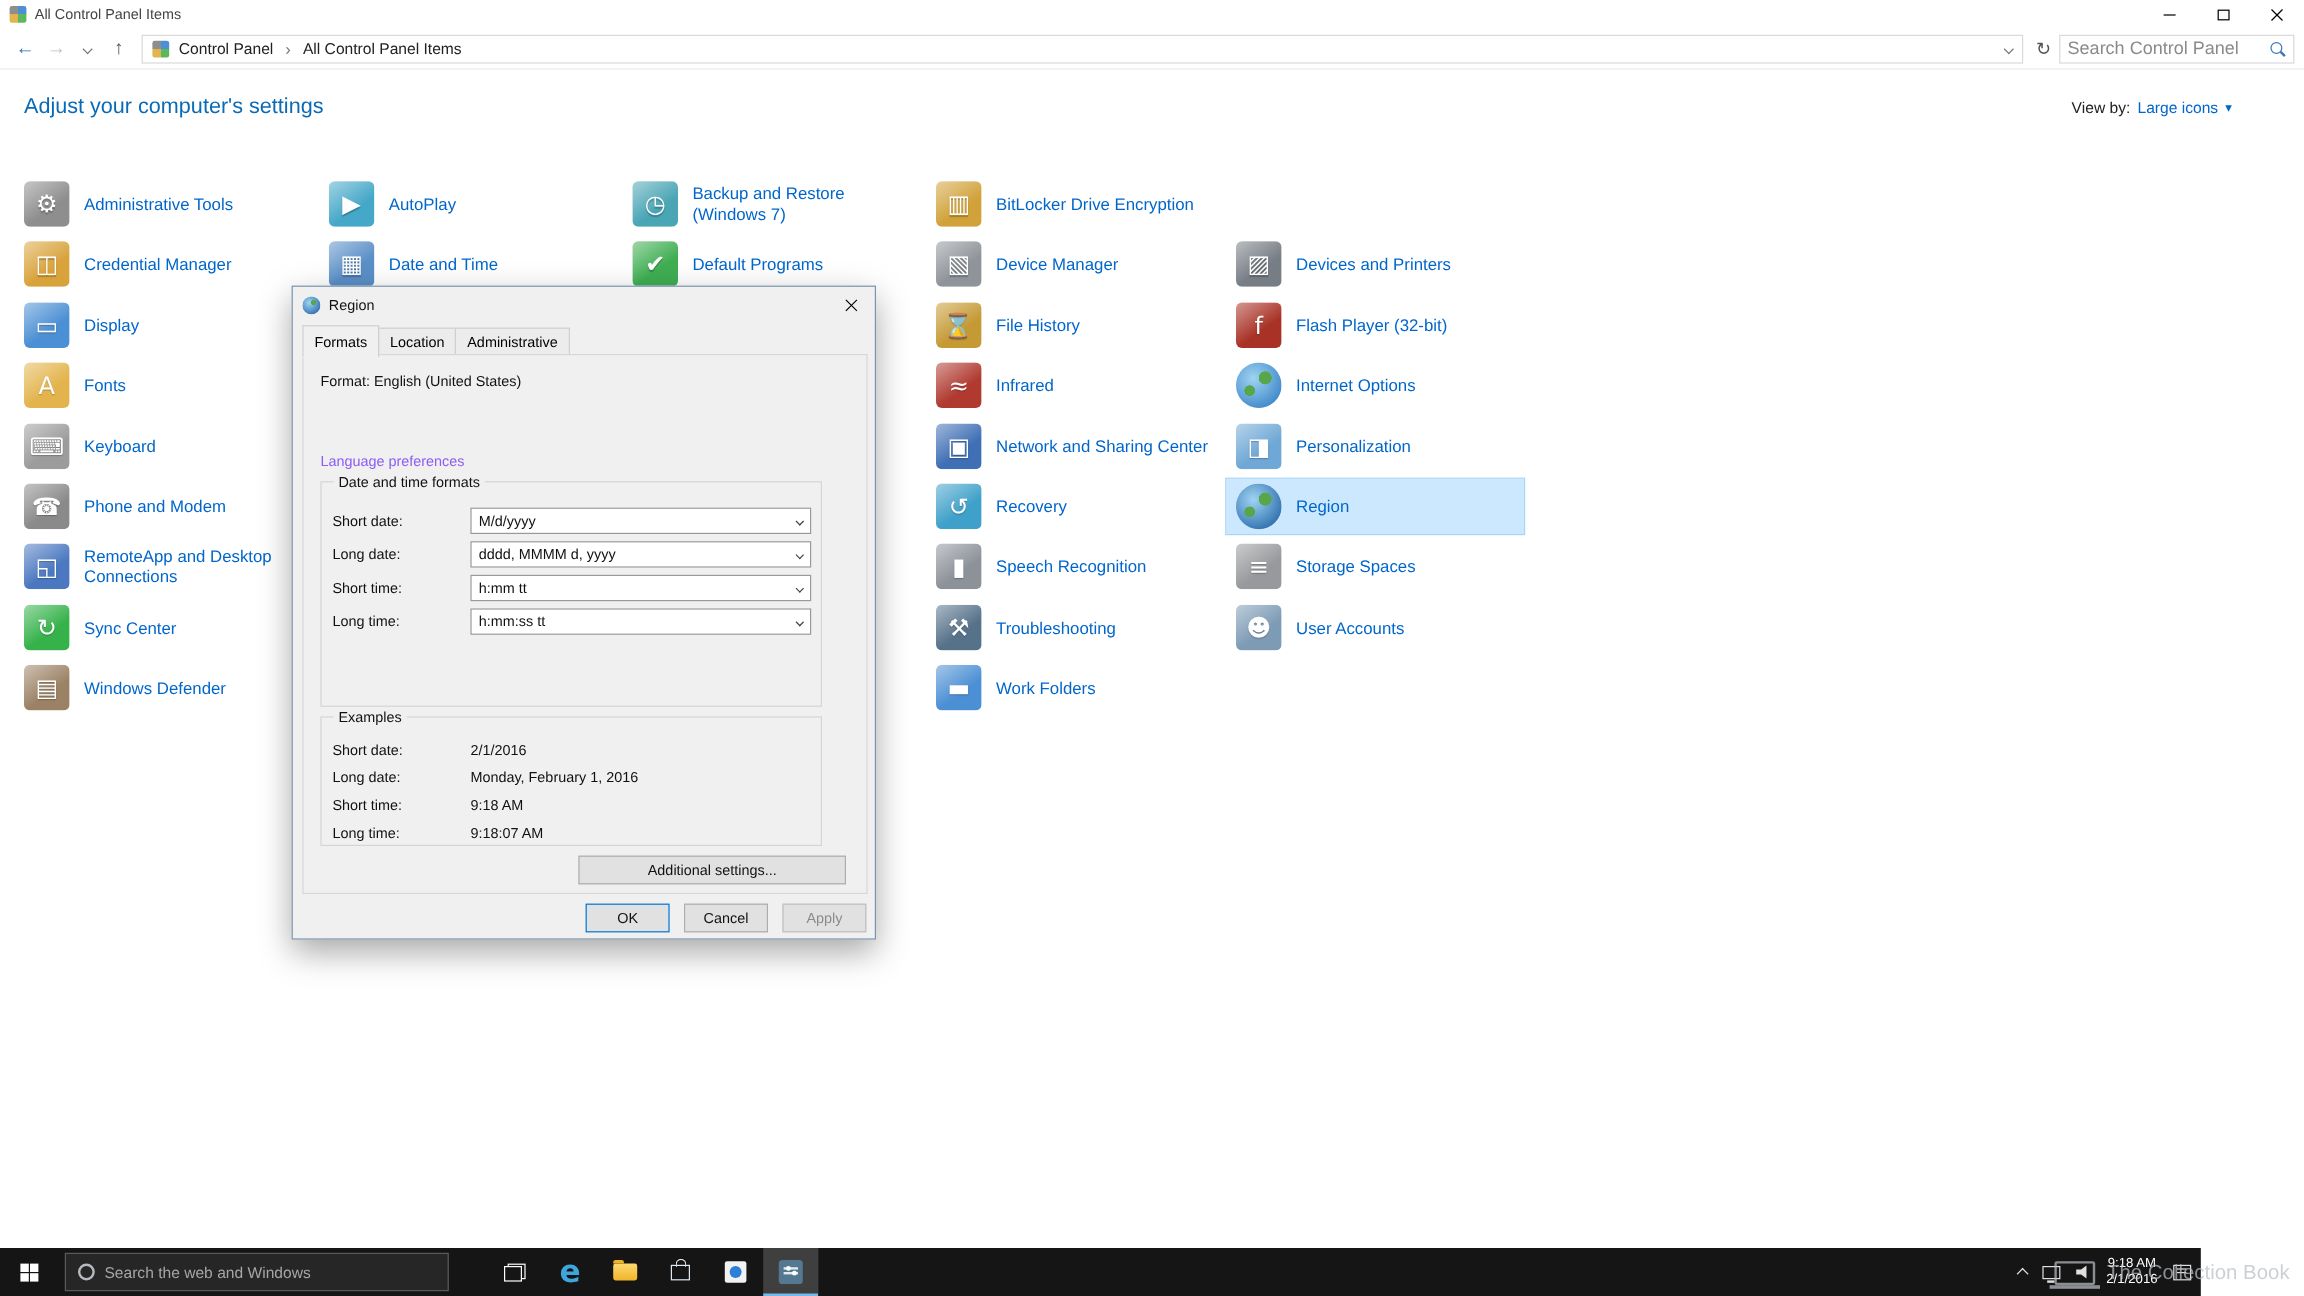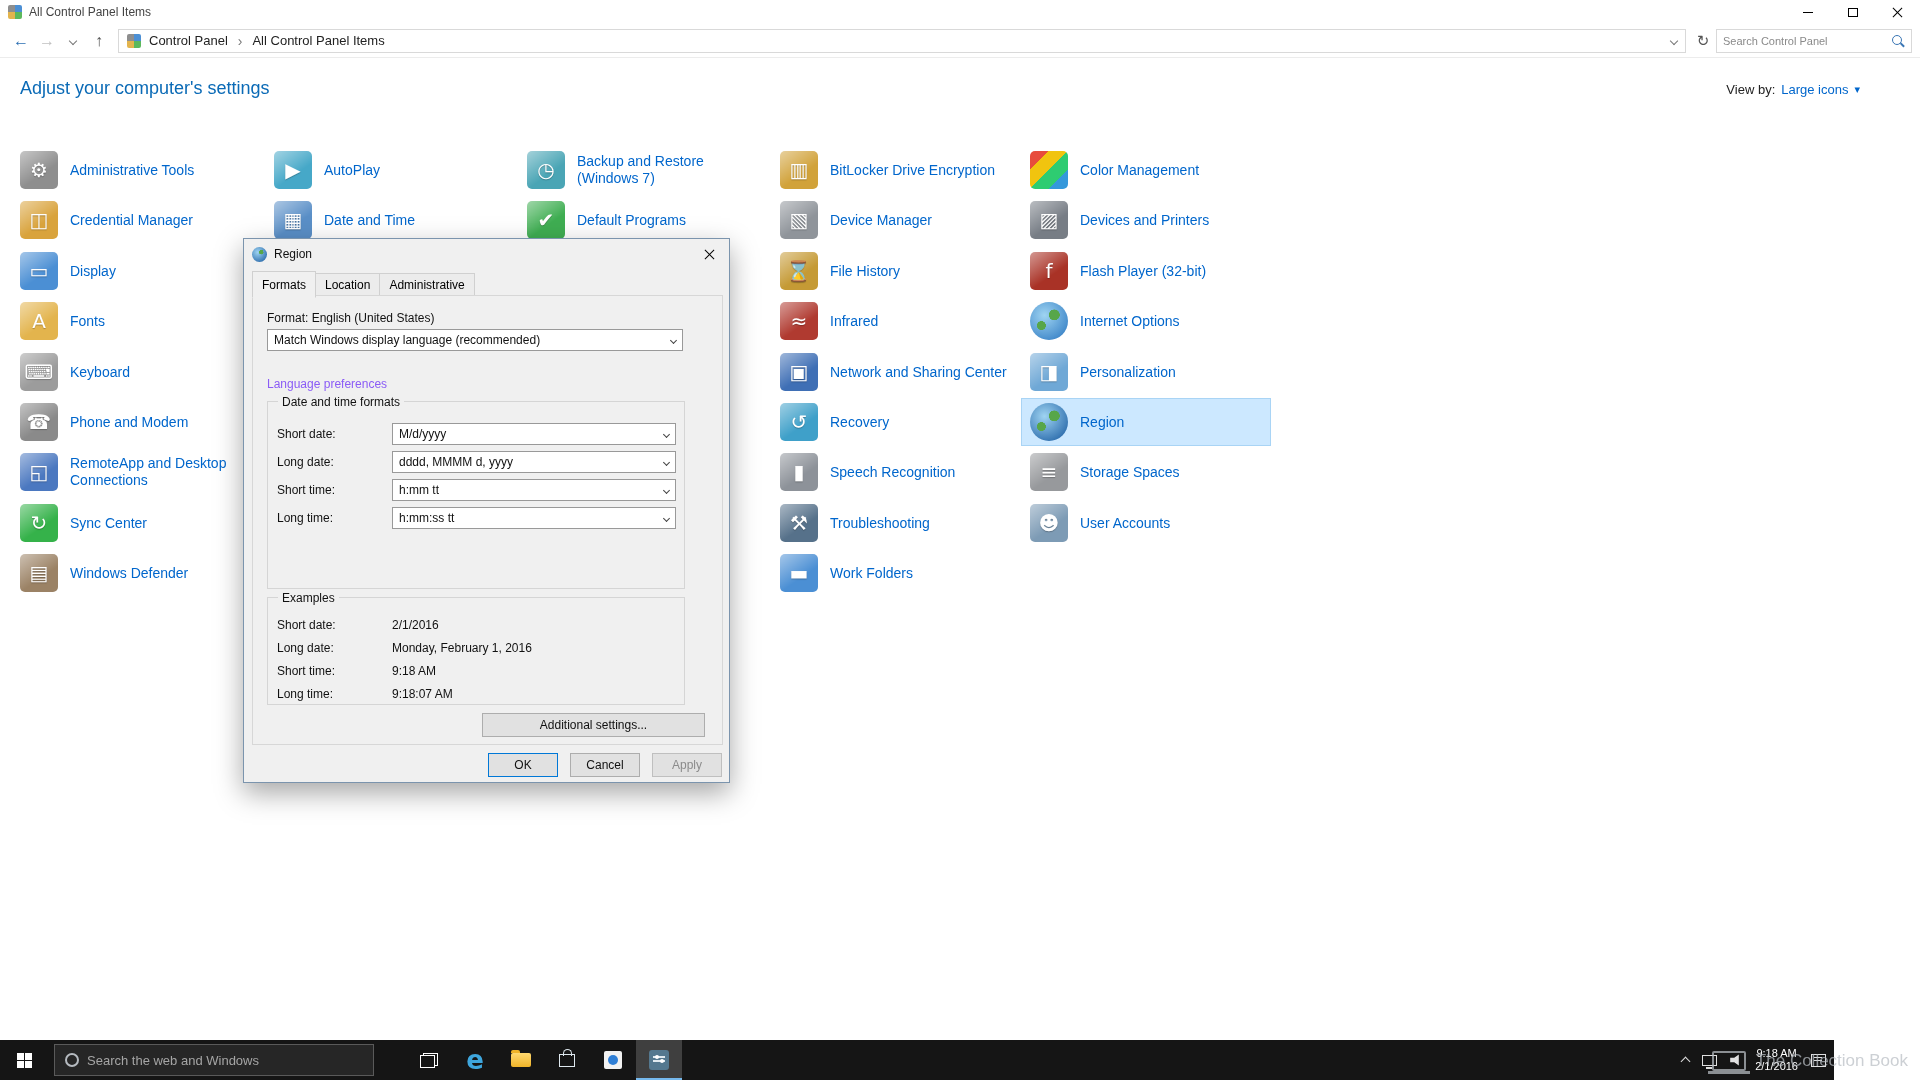--- a/index.html
+++ b/index.html
@@ -27,21 +27,21 @@
   .nav-back { color:#2b6fb3; }
   .nav-fwd { color:#c0c0c0; }
   .chev { display:inline-block; width:6px; height:6px; border-right:1.5px solid #777; border-bottom:1.5px solid #777; transform:rotate(45deg); }
   .addressbar { flex:1; height:24px; margin:0 4px 0 6px; border:1px solid #d9d9d9; background:#fff; display:flex; align-items:center; padding:0 8px; font-size:13px; }
   .addr-icon { width:14px; height:14px; border-radius:2px; margin-right:8px;
     background:conic-gradient(#4b8fd4 0 25%, #5cb85c 0 50%, #e3b44d 0 75%, #8e8e8e 0); }
   .crumbs { flex:1; display:flex; align-items:center; gap:10px; color:#222; }
   .crumb-sep { color:#777; font-size:14px; }
   .refresh-btn { width:26px; height:26px; display:flex; align-items:center; justify-content:center; color:#555; font-size:15px; }
   .searchbox { width:196px; height:24px; border:1px solid #d9d9d9; display:flex; align-items:center; padding:0 6px; }
-  .searchbox input { flex:1; border:none; outline:none; font-size:11px; color:#444; font-family:inherit; min-width:0; background:transparent; }
+  .searchbox input { flex:1; border:none; outline:none; font-size:15px; color:#444; font-family:inherit; min-width:0; background:transparent; }
   .searchbox input::placeholder { color:#8a8a8a; }
   .mag { position:relative; width:14px; height:14px; flex:none; }
   .mag::before { content:''; position:absolute; left:1px; top:1px; width:8px; height:8px; border:1.5px solid #3a76b5; border-radius:50%; }
   .mag::after { content:''; position:absolute; width:5px; height:1.5px; background:#3a76b5; transform:rotate(45deg); left:9px; top:10px; }
 
   
   .page-header { position:absolute; left:20px; top:78px; font-size:18px; color:#0a6ab6; }
   .view-by { position:absolute; right:60px; top:82px; font-size:13px; display:flex; align-items:center; gap:6px; }
   .view-by-label { color:#222; }
   .view-by-value { color:#0066cc; }
@@ -322,26 +322,20 @@
             <span class="cp-glyph">⚒</span>
           </span>
           <span class="cp-label">Troubleshooting</span>
         </div>
         <div class="cp-item" style="left: 772px; top: 550px;">
           <span class="cp-icon sq" style="background: linear-gradient(145deg, rgba(255, 255, 255, 0.5), rgba(255, 255, 255, 0) 60%), rgb(75, 143, 212);">
             <span class="cp-glyph">▬</span>
           </span>
           <span class="cp-label">Work Folders</span>
         </div>
-        <div class="cp-item" style="left: 1022px; top: 147px;">
-          <span class="cp-icon palette">
-            <span class="cp-glyph"></span>
-          </span>
-          <span class="cp-label">Color Management</span>
-        </div>
         <div class="cp-item" style="left: 1022px; top: 197px;">
           <span class="cp-icon sq" style="background: linear-gradient(145deg, rgba(255, 255, 255, 0.5), rgba(255, 255, 255, 0) 60%), rgb(119, 125, 133);">
             <span class="cp-glyph">▨</span>
           </span>
           <span class="cp-label">Devices and Printers</span>
         </div>
         <div class="cp-item" style="left: 1022px; top: 248px;">
           <span class="cp-icon sq" style="background: linear-gradient(145deg, rgba(255, 255, 255, 0.5), rgba(255, 255, 255, 0) 60%), rgb(169, 50, 38);">
             <span class="cp-glyph">f</span>
           </span>
@@ -391,26 +385,20 @@
 
     <div class="tabs">
         <div class="tab active">Formats</div>
         <div class="tab">Location</div>
         <div class="tab">Administrative</div>
       </div>
     <div class="tab-page"></div>
 
     <div class="fmt-line">Format: English (United States)</div>
 
-    <div class="combo combo-main">
-      <span class="combo-value">Match Windows display language (recommended)</span>
-      <span class="combo-btn">
-          <i class="chev"></i>
-        </span>
-    </div>
 
     <div class="lang-link">Language preferences</div>
 
     <div class="groupbox group1">
       <span class="group-title">Date and time formats</span>
     </div>
     <div class="fmt-rows">
         <div class="fmt-row" style="top: 0px;">
           <span class="fmt-label">Short date:</span>
           <div class="combo">

